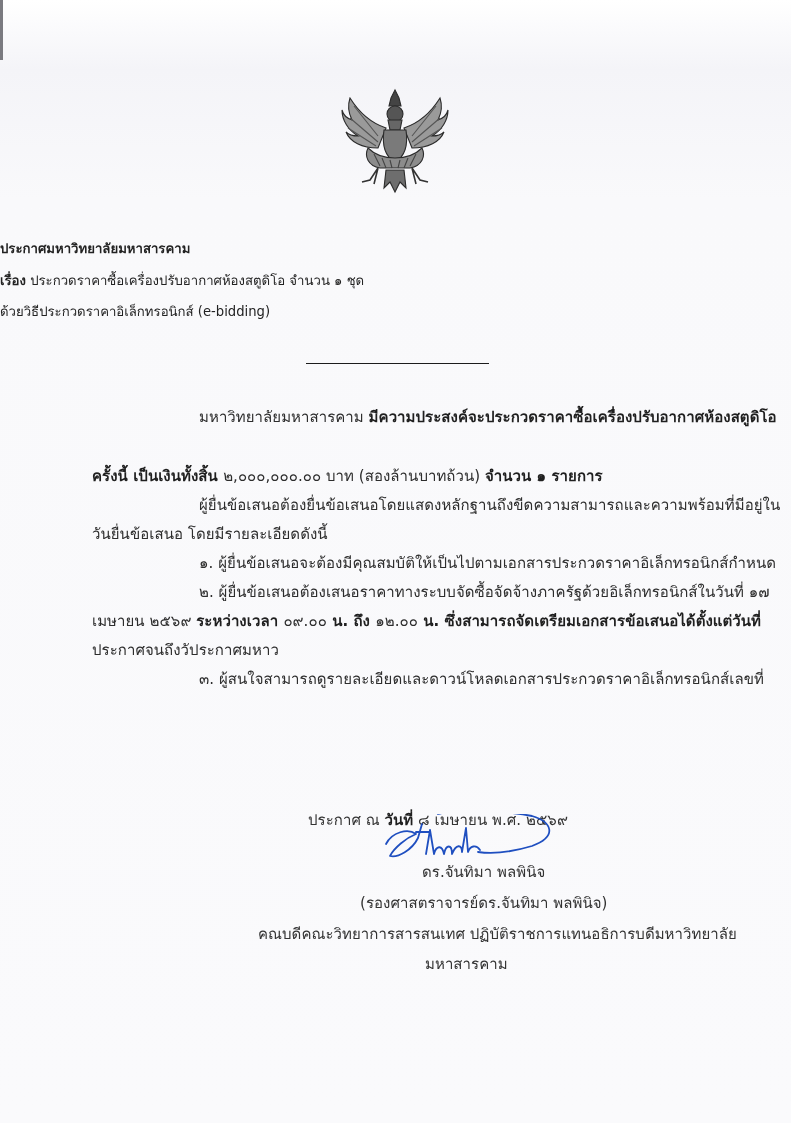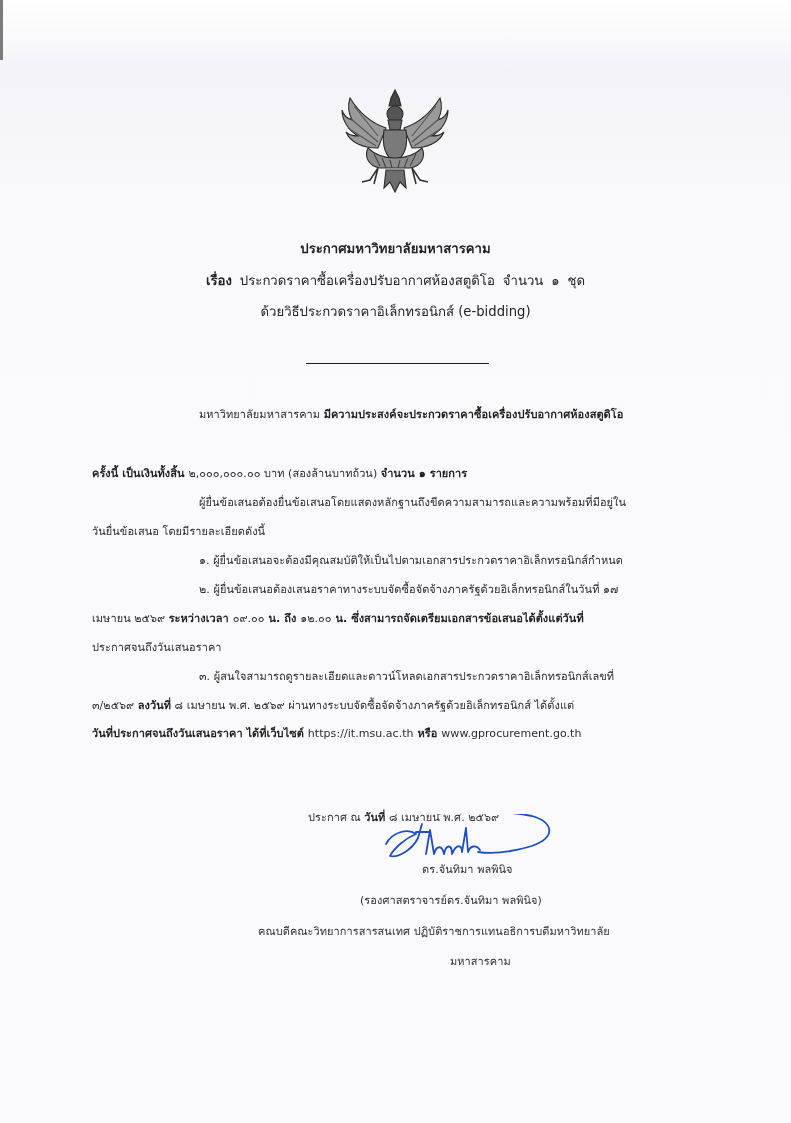--- a/index.html
+++ b/index.html
@@ -31,40 +31,40 @@
     position: absolute;
     left: 334px;
     top: 84px;
     width: 122px;
     height: 112px;
   }
   .heading {
     position: absolute;
     left: 0;
     width: 791px;
-    text-align: center;
+    text-align: left;
     font-size: 13.2px;
     color: #222;
     white-space: nowrap;
   }
   .heading b { font-weight: bold; }
   .h1 { top: 238px; font-weight: bold; }
-  .h2 { top: 270px; font-family: Liberation Mono, monospace; }
+  .h2 { top: 270px; }
   .h3 { top: 301px; }
   .divider {
     position: absolute;
     left: 306px;
     top: 363px;
     width: 183px;
     height: 0;
     border-top: 1.6px solid #1c1c1c;
   }
   .line {
     position: absolute;
-    font-size: 11px;
+    font-size: 15px;
     color: #2d2d2d;
     white-space: nowrap;
     letter-spacing: 0.05px;
   }
   .line b { font-weight: bold; color: #1f1f1f; }
   .sig-block .line { color: #333; text-align: right; }
   .signature {
     position: absolute;
     left: 382px;
     top: 814px;
@@ -122,41 +122,35 @@
   <div class="line" style="left:199px; top:493px;">ผู้ยื่นข้อเสนอต้องยื่นข้อเสนอโดยแสดงหลักฐานถึงขีดความสามารถและความพร้อมที่มีอยู่ใน</div>
 
   <div class="line" style="left:199px; top:551px;">๑. ผู้ยื่นข้อเสนอจะต้องมีคุณสมบัติให้เป็นไปตามเอกสารประกวดราคาอิเล็กทรอนิกส์กำหนด</div>
 
   <div class="line" style="left:199px; top:580px;">
     <span>๒. ผู้ยื่นข้อเสนอต้องเสนอราคาทางระบบจัดซื้อจัดจ้างภาครัฐด้วยอิเล็กทรอนิกส์ในวันที่ </span><span>๑๗</span>
   </div>
   <div class="line" style="left:92px; top:609px;">
     <span>เมษายน ๒๕๖๙ </span><b>ระหว่างเวลา </b><span>๐๙.๐๐</span><b> น. ถึง </b><span>๑๒.๐๐</span><b> น. ซึ่งสามารถจัดเตรียมเอกสารข้อเสนอได้ตั้งแต่วันที่</b>
   </div>
-  <div class="line" style="left:92px; top:638px;">ประกาศจนถึงวันเสนอราคา</div>
+  <div class="line" style="left:92px; top:638px;">ประกาศจนถึงวัประกาศมหาว</div>
 
   <div class="line" style="left:199px; top:667px;">๓. ผู้สนใจสามารถดูรายละเอียดและดาวน์โหลดเอกสารประกวดราคาอิเล็กทรอนิกส์เลขที่</div>
-  <div class="line" style="left:92px; top:696px;">
-    <span>๓/๒๕๖๙ </span><b>ลงวันที่</b><span>  ๘   เมษายน  พ.ศ. ๒๕๖๙ </span><span>ผ่านทางระบบจัดซื้อจัดจ้างภาครัฐด้วยอิเล็กทรอนิกส์ ได้ตั้งแต่</span>
-  </div>
-  <div class="line" style="left:92px; top:724px;">
-    <b>วันที่ประกาศจนถึงวันเสนอราคา ได้ที่เว็บไซต์ </b><span>https://it.msu.ac.th</span><b> หรือ </b><span>www.gprocurement.go.th</span>
-  </div>
 
   <div class="sig-block">
     <div class="line" style="left:308px; top:808px;">
       <span>ประกาศ  ณ  </span><b>วันที่</b><span>   ๘   เมษายน  พ.ศ. ๒๕๖๙</span>
     </div>
 
     <svg class="signature" viewBox="0 0 200 52">
       <g fill="none" stroke="#1f4fc0" stroke-width="1.8" stroke-linecap="round" stroke-linejoin="round">
         <path d="M56 0 C70 -4 120 -4 150 2 C170 8 176 22 150 32 C130 38 110 40 96 38"></path>
         <path d="M4 30 C10 18 26 14 34 20 C24 24 12 34 8 42 C16 44 30 36 36 24 L40 10 M34 18 L48 18"></path>
         <path d="M44 40 L48 16 L52 40 C54 32 60 30 62 40 C64 30 70 30 70 40 C74 30 80 30 80 38 L84 14 L86 38 C88 32 94 30 98 36"></path>
       </g>
     </svg>
 
     <div class="line" style="left:422px; top:860px;">ดร.จันทิมา พลพินิจ</div>
     <div class="line" style="left:360px; top:891px;">(รองศาสตราจารย์ดร.จันทิมา พลพินิจ)</div>
     <div class="line" style="left:258px; top:922px;">คณบดีคณะวิทยาการสารสนเทศ ปฏิบัติราชการแทนอธิการบดีมหาวิทยาลัย</div>
-    <div class="line" style="left:450px; top:952px;">มหาสารคาม</div>
+    <div class="line" style="left:425px; top:952px;">มหาสารคาม</div>
   </div>
 </div>
 
 </body></html>

